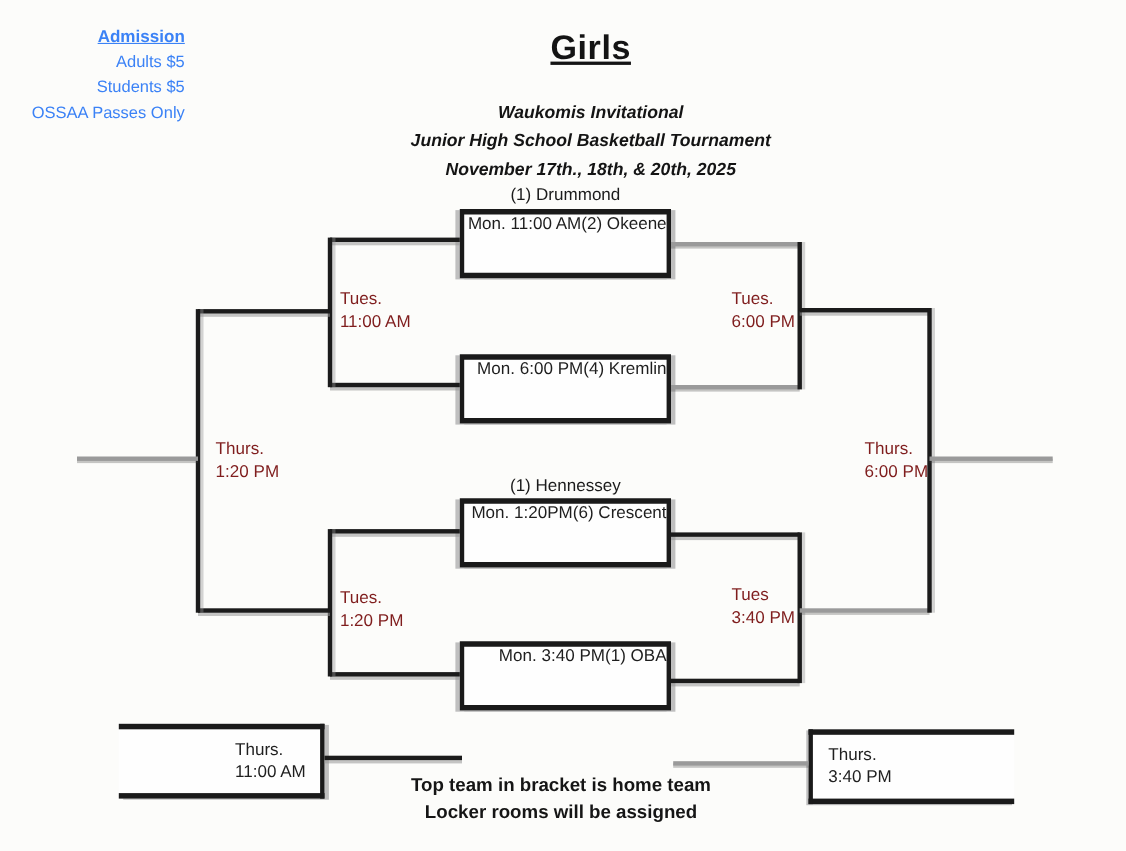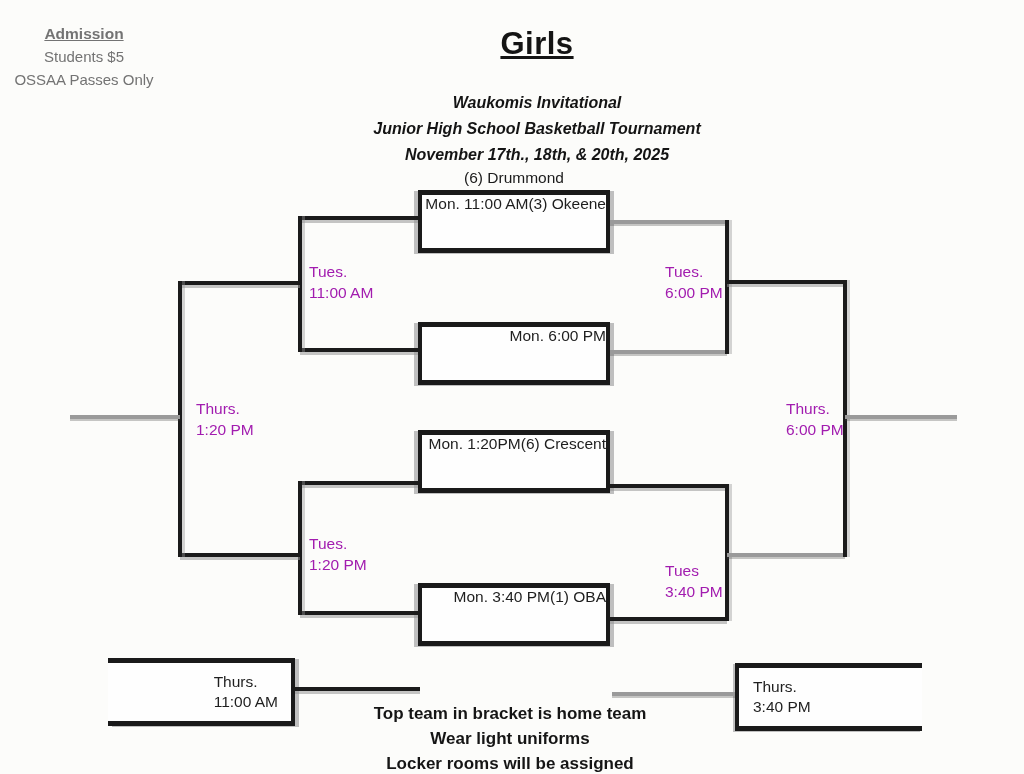--- a/index.html
+++ b/index.html
@@ -10,21 +10,21 @@
   #page{
     position:relative;
     width:1024px;height:774px;
     background:#fcfcfa;
     overflow:hidden;
     color:#1e1e1e;
   }
   
   .admission{
     position:absolute;left:0;top:22px;width:168px;
-    text-align:center;font-size:15px;line-height:23px;color:#737373;
+    text-align:right;font-size:15px;line-height:23px;color:#3b82f6;
   }
   .admission .adm-title{font-weight:bold;text-decoration:underline;font-size:15.5px;}
   .titleblock{
     position:absolute;left:287px;top:26px;width:500px;text-align:center;color:#141414;
   }
   .titleblock .division{
     font-size:31px;font-weight:bold;text-decoration:underline;letter-spacing:.5px;
   }
   .titleblock .sub{
     font-style:italic;font-weight:bold;font-size:16px;line-height:26px;
@@ -48,21 +48,21 @@
     text-align:center;
   }
   .mbox .mtime{font-size:15.5px;line-height:18px;margin-bottom:5px;}
   .mbox .mbottom{font-size:15.5px;line-height:18px;margin-bottom:1px;}
   
   .hl{position:absolute;height:4px;background:#1b1b1b;box-shadow:0 3px 0 rgba(150,150,150,.55);}
   .vl{position:absolute;width:4px;background:#1b1b1b;box-shadow:3px 0 0 rgba(150,150,150,.4);}
   .gray{background:#9a9a9a;box-shadow:0 2px 0 rgba(70,70,70,.3);}
   
   .rlabel{
-    position:absolute;font-size:15.5px;line-height:21px;color:#a21caf;white-space:nowrap;
+    position:absolute;font-size:15.5px;line-height:21px;color:#7f1d1d;white-space:nowrap;
   }
   
   .bbox{
     position:absolute;height:58px;width:183px;background:#fefefe;
     border-top:5px solid #1a1a1a;border-bottom:5px solid #1a1a1a;
     font-size:15.5px;line-height:20px;color:#1f1f1f;
   }
   .bbox .inner{padding-top:9px;}
   .bbox-left{
     border-right:4px solid #1a1a1a;border-left:none;
@@ -75,43 +75,45 @@
   }
   .bbox-right .inner{margin-left:14px;text-align:left;}
 </style>
 </head>
 <body>
 
 <div id="page">
 
   <div class="admission">
     <div class="adm-title">Admission</div>
+    <div>Adults $5</div>
     <div>Students $5</div>
     <div>OSSAA Passes Only</div>
   </div>
 
   <div class="titleblock">
     <div class="division">Girls</div>
     <div class="sub sub1">Waukomis Invitational</div>
     <div class="sub">Junior High School Basketball Tournament</div>
     <div class="sub">November 17th., 18th, &amp; 20th, 2025</div>
   </div>
 
-  <div class="seedtop" style="top:169px">(6) Drummond</div>
+  <div class="seedtop" style="top:169px">(1) Drummond</div>
   <div class="mbox" style="top:190px;height:53px">
     <div class="mtime">Mon. 11:00 AM</div>
-    <div class="mbottom">(3) Okeene</div>
+    <div class="mbottom">(2) Okeene</div>
   </div>
 
   <div class="mbox" style="top:322px;height:53px">
     <div class="mtime">Mon. 6:00 PM</div>
+    <div class="mbottom">(4) Kremlin</div>
   </div>
 
   <div class="seedtop" style="top:433px">(1) Hennessey</div>
-  <div class="mbox" style="top:430px;height:53px">
+  <div class="mbox" style="top:453px;height:53px">
     <div class="mtime">Mon. 1:20PM</div>
     <div class="mbottom">(6) Crescent</div>
   </div>
 
   <div class="mbox" style="top:583px;height:53px">
     <div class="mtime">Mon. 3:40 PM</div>
     <div class="mbottom">(1) OBA</div>
   </div>
 
   <div class="hl" style="left:300px;top:216px;width:118px"></div>
@@ -149,21 +151,21 @@
     <div>1:20 PM</div>
   </div>
   <div class="rlabel" style="left:665px;top:261px">
     <div>Tues.</div>
     <div>6:00 PM</div>
   </div>
   <div class="rlabel" style="left:786px;top:398px">
     <div>Thurs.</div>
     <div>6:00 PM</div>
   </div>
-  <div class="rlabel" style="left:665px;top:560px">
+  <div class="rlabel" style="left:665px;top:530px">
     <div>Tues</div>
     <div>3:40 PM</div>
   </div>
 
   <div class="bbox bbox-left" style="left:108px;top:658px">
     <div class="inner">
       <div>Thurs.</div>
       <div>11:00 AM</div>
     </div>
   </div>
@@ -172,17 +174,16 @@
   <div class="bbox bbox-right" style="left:735px;top:663px">
     <div class="inner">
       <div>Thurs.</div>
       <div>3:40 PM</div>
     </div>
   </div>
   <div class="hl gray" style="left:612px;top:692px;width:123px"></div>
 
   <div class="notes">
     <div>Top team in bracket is home team</div>
-    <div>Wear light uniforms</div>
     <div>Locker rooms will be assigned</div>
   </div>
 
 </div>
 
 </body></html>

